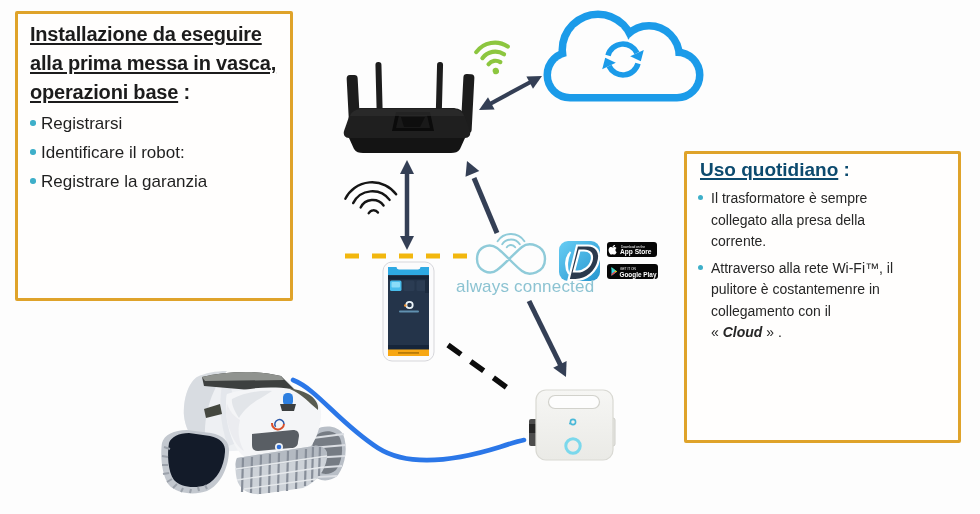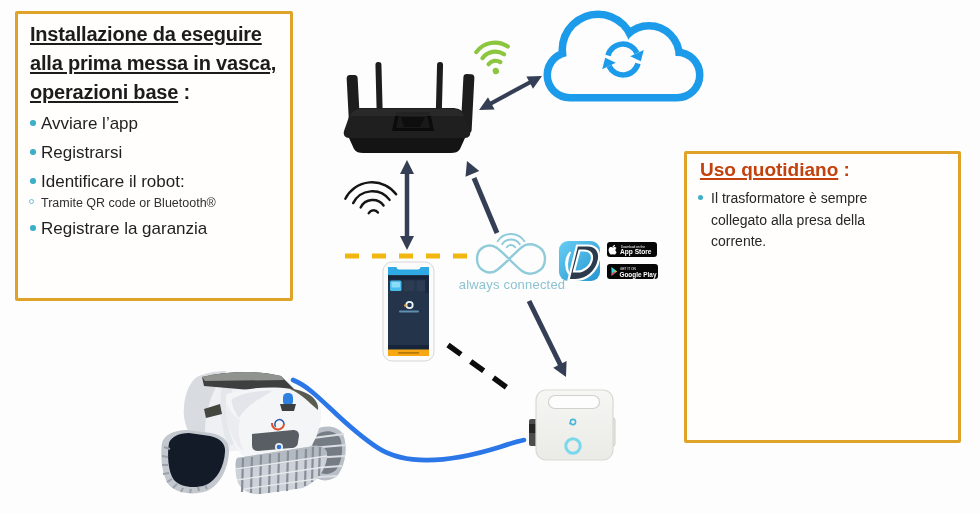--- a/index.html
+++ b/index.html
@@ -7,43 +7,42 @@
         font-family:"Liberation Sans",sans-serif;}
   .ybox{position:absolute;box-sizing:border-box;border:3px solid #dfa32a;background:#fffefd;border-radius:2px;}
   .lbox{left:15px;top:11px;width:278px;height:290px;padding:6px 8px 0 12px;}
   .lbox h1{margin:0;font-size:20px;line-height:29px;font-weight:bold;color:#1c1c1c;letter-spacing:-0.2px;}
   .lbox h1 u, .rbox h1 u{text-decoration-thickness:2px;text-underline-offset:2px;}
   .li{position:relative;padding-left:11px;font-size:17px;line-height:25px;color:#1f1f1f;margin-bottom:4px;}
   .li:before{content:"";position:absolute;left:0px;top:9px;width:5.5px;height:5.5px;border-radius:50%;background:#3eafc9;}
   .lis{position:relative;padding-left:11px;font-size:12.5px;line-height:19px;color:#303030;margin:-4px 0 3px 0;}
   .lis:before{content:"";position:absolute;left:-1px;top:5px;width:3.4px;height:3.4px;border-radius:50%;border:1.5px solid #66bed6;background:#fff;}
   .rbox{left:684px;top:151px;width:277px;height:292px;padding:3px 6px 0 11px;}
-  .rbox h1{margin:0 0 5px 2px;font-size:19px;line-height:26px;font-weight:bold;color:#c2410c;}
+  .rbox h1{margin:0 0 5px 2px;font-size:19px;line-height:26px;font-weight:bold;color:#0c4a6e;}
   .rli{position:relative;padding-left:13px;font-size:14px;line-height:21.5px;color:#262626;margin-bottom:5px;}
   .rli:before{content:"";position:absolute;left:0px;top:7px;width:5px;height:5px;border-radius:50%;background:#3eafc9;}
   svg{position:absolute;left:0;top:0;}
-  .ac{position:absolute;left:456px;top:277px;width:112px;text-align:center;font-size:13px;color:#8cc3d2;letter-spacing:0.2px;white-space:nowrap;}
+  .ac{position:absolute;left:456px;top:277px;width:112px;text-align:center;font-size:17px;color:#8cc3d2;letter-spacing:0.2px;white-space:nowrap;}
 </style>
 </head>
 <body>
 <div id="page">
 
   <div class="ybox lbox">
     <h1><u>Installazione da eseguire alla prima messa in vasca, operazioni base</u> :</h1>
     <div style="height:4px"></div>
-    <div class="li">Avviare l’app</div>
     <div class="li">Registrarsi</div>
     <div class="li">Identificare il robot:</div>
-    <div class="lis">Tramite QR code or Bluetooth®</div>
     <div class="li">Registrare la garanzia</div>
   </div>
 
   <div class="ybox rbox">
     <h1><u>Uso quotidiano</u> :</h1>
     <div class="rli">Il trasformatore è sempre<br>collegato alla presa della<br>corrente.</div>
+    <div class="rli">Attraverso alla rete Wi-Fi™, il<br>pulitore è costantemenre in<br>collegamento con il<br>« <b><i>Cloud</i></b> » .</div>
   </div>
 
   <svg width="980" height="514" viewBox="0 0 980 514">
 
     <g fill="#343f55" stroke="none">
 
       <g>
         <line x1="489" y1="104.5" x2="531.5" y2="81.5" stroke="#343f55" stroke-width="4.2"></line>
         <polygon points="542,76 533,88.8 526.4,76.5"></polygon>
         <polygon points="479,110 494.6,109.5 488,97.2"></polygon>

